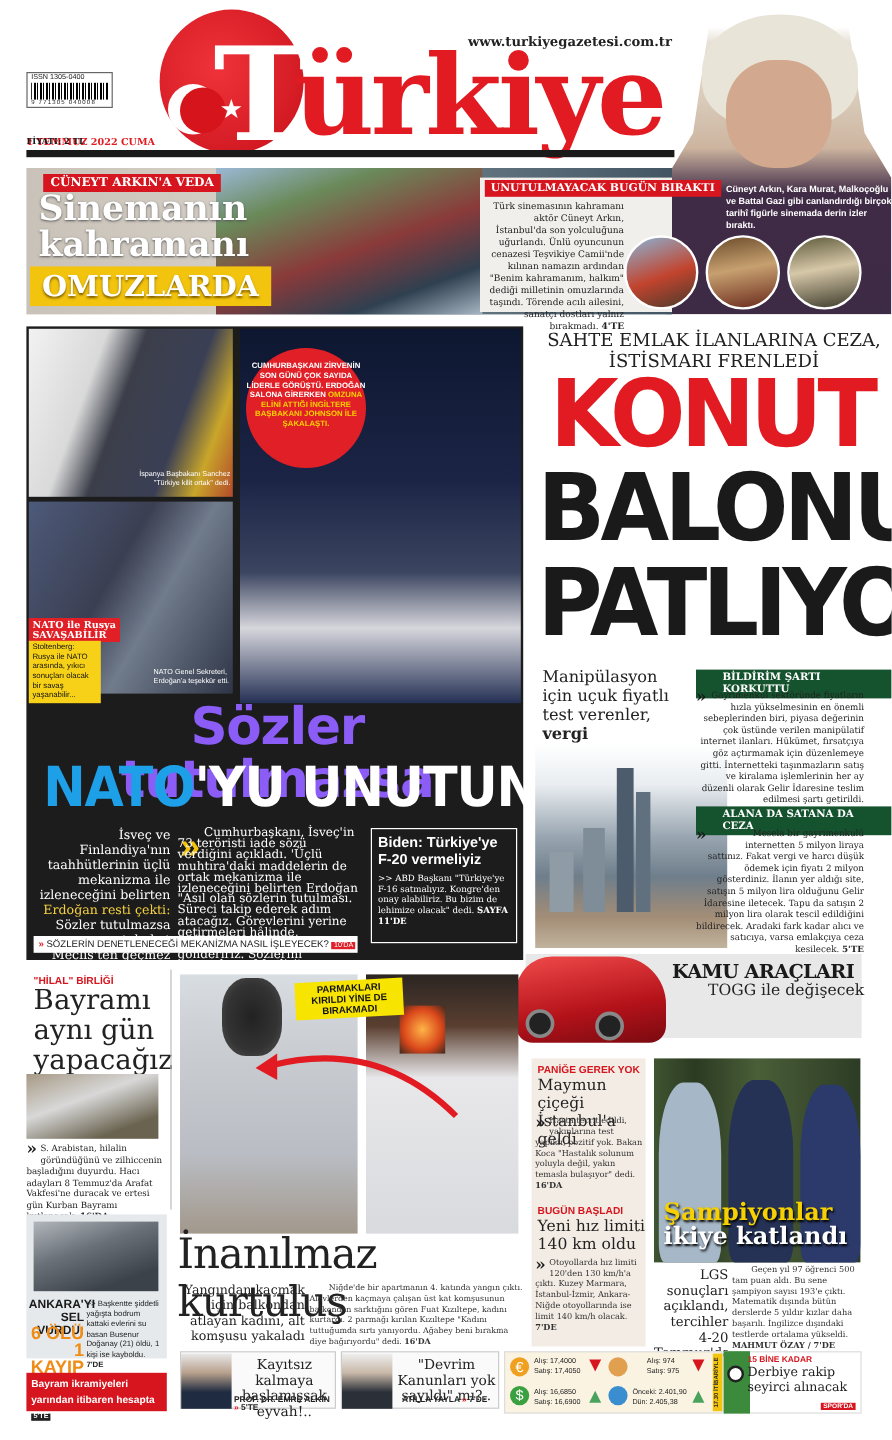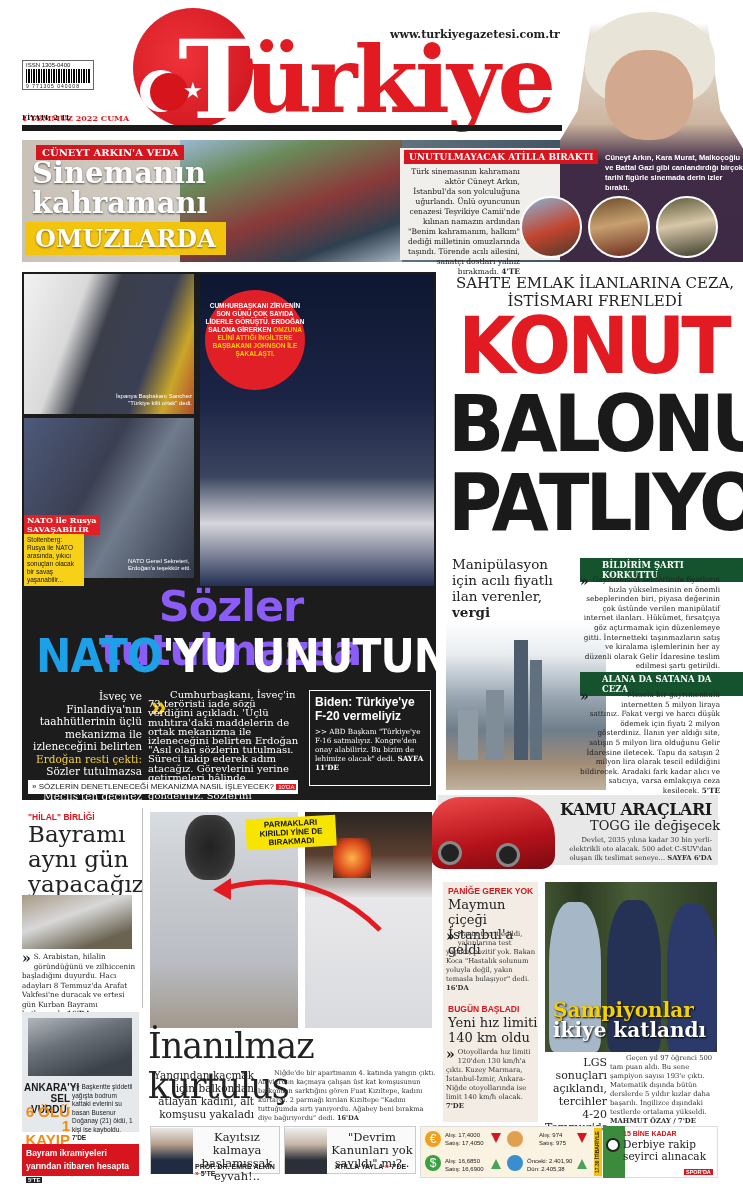--- a/index.html
+++ b/index.html
@@ -158,21 +158,21 @@
   <div class="abs strip"></div>
   <div class="abs strip-photo"></div>
   <div class="abs kicker-red strip-kicker">CÜNEYT ARKIN'A VEDA</div>
   <div class="abs strip-h1">
     <div>Sinemanın</div>
     <div>kahramanı</div>
   </div>
   <div class="abs strip-omuz">OMUZLARDA</div>
 
   <div class="abs uz-panel"></div>
-  <div class="abs uz-kicker">UNUTULMAYACAK ATİLLA BIRAKTI</div>
+  <div class="abs uz-kicker">UNUTULMAYACAK BUGÜN BIRAKTI</div>
   <div class="abs uz-body">
     <span>Türk sinemasının kahramanı aktör Cüneyt Arkın, İstanbul'da son yolculuğuna uğurlandı. Ünlü oyuncunun cenazesi Teşvikiye Camii'nde kılınan namazın ardından "Benim kahramanım, halkım" dediği milletinin omuzlarında taşındı. Törende acılı ailesini, sanatçı dostları yalnız bırakmadı.</span> <b>4'TE</b>
   </div>
   <div class="abs caption-ark">Cüneyt Arkın, Kara Murat, Malkoçoğlu ve Battal Gazi gibi canlandırdığı birçok tarihî figürle sinemada derin izler bıraktı.</div>
   <div class="film" style="left:520px;top:196px;background:linear-gradient(160deg,#8ab4d6,#c2442e 55%,#4a3a2c)"></div>
   <div class="film" style="left:588px;top:196px;background:linear-gradient(170deg,#6b4c2a,#c7a070 45%,#6a2a1c)"></div>
   <div class="film" style="left:656px;top:196px;background:linear-gradient(170deg,#5d5a3a,#d6c7a8 45%,#3b3a2a)"></div>
 
   <div class="abs nato-bg"></div>
   <div class="abs ph1"></div>
@@ -209,21 +209,21 @@
     <span class="chev">»</span> <span>SÖZLERİN DENETLENECEĞİ MEKANİZMA NASIL İŞLEYECEK?</span> <span class="rk">10'DA</span>
   </div>
 
   <div class="abs konut-sub">SAHTE EMLAK İLANLARINA CEZA, İSTİSMARI FRENLEDİ</div>
   <div class="abs konut-h">
     <div class="r">KONUT</div>
     <div class="b">BALONU</div>
     <div class="b">PATLIYOR</div>
   </div>
   <div class="abs konut-deck">
-    <span>Manipülasyon için acılı fiyatlı ilan verenler, </span><b>vergi düzenlemesi gelince geri adım attı</b>
+    <span>Manipülasyon için uçuk fiyatlı test verenler, </span><b>vergi düzenlemesi gelince geri adım attı</b>
   </div>
   <div class="abs city">
     <div class="tower" style="left:68px;top:20px;width:14px;height:120px;background:#4c5c6c"></div>
     <div class="tower" style="left:84px;top:40px;width:12px;height:100px;background:#60707f"></div>
     <div class="tower" style="left:40px;top:70px;width:18px;height:70px;background:#7f8d98"></div>
     <div class="tower" style="left:12px;top:90px;width:20px;height:50px;background:#8f9ca5"></div>
   </div>
   <div class="abs sec-kick" style="left:580px;top:558px">BİLDİRİM ŞARTI KORKUTTU</div>
   <div class="abs konut-b" style="left:580px;top:575px">
     <span class="quote-r">»</span><span>Gayrimenkul sektöründe fiyatların hızla yükselmesinin en önemli sebeplerinden biri, piyasa değerinin çok üstünde verilen manipülatif internet ilanları. Hükümet, fırsatçıya göz açtırmamak için düzenlemeye gitti. İnternetteki taşınmazların satış ve kiralama işlemlerinin her ay düzenli olarak Gelir İdaresine teslim edilmesi şartı getirildi.</span>
@@ -233,23 +233,20 @@
     <span class="quote-r">»</span><span>Mesela bir gayrimenkulü internetten 5 milyon liraya sattınız. Fakat vergi ve harcı düşük ödemek için fiyatı 2 milyon gösterdiniz. İlanın yer aldığı site, satışın 5 milyon lira olduğunu Gelir İdaresine iletecek. Tapu da satışın 2 milyon lira olarak tescil edildiğini bildirecek. Aradaki fark kadar alıcı ve satıcıya, varsa emlakçıya ceza kesilecek.</span> <b>5'TE</b>
   </div>
 
   <div class="abs togg-bar"></div>
   <div class="abs car">
     <div class="wheel" style="left:8px;top:44px"></div>
     <div class="wheel" style="left:66px;top:46px"></div>
   </div>
   <div class="abs togg-h1">KAMU ARAÇLARI</div>
   <div class="abs togg-h2">TOGG ile değişecek</div>
-  <div class="abs togg-b">
-    <span>Devlet, 2035 yılına kadar 30 bin yerli-elektrikli oto alacak. 500 adet C-SUV'dan oluşan ilk teslimat seneye...</span> <b>SAYFA 6'DA</b>
-  </div>
 
   <div class="abs hilal-k">"HİLAL" BİRLİĞİ</div>
   <div class="abs hilal-h" style="width:115px">Bayramı aynı gün yapacağız</div>
   <div class="abs hilal-ph"></div>
   <div class="abs hilal-b">
     <span class="quote-r">»</span><span>S. Arabistan, hilalin göründüğünü ve zilhiccenin başladığını duyurdu. Hacı adayları 8 Temmuz'da Arafat Vakfesi'ne duracak ve ertesi gün Kurban Bayramı kutlanacak.</span> <b>16'DA</b>
   </div>
   <div class="vline" style="left:142px;top:808px;height:200px"></div>
 
   <div class="abs ank-box"></div>

